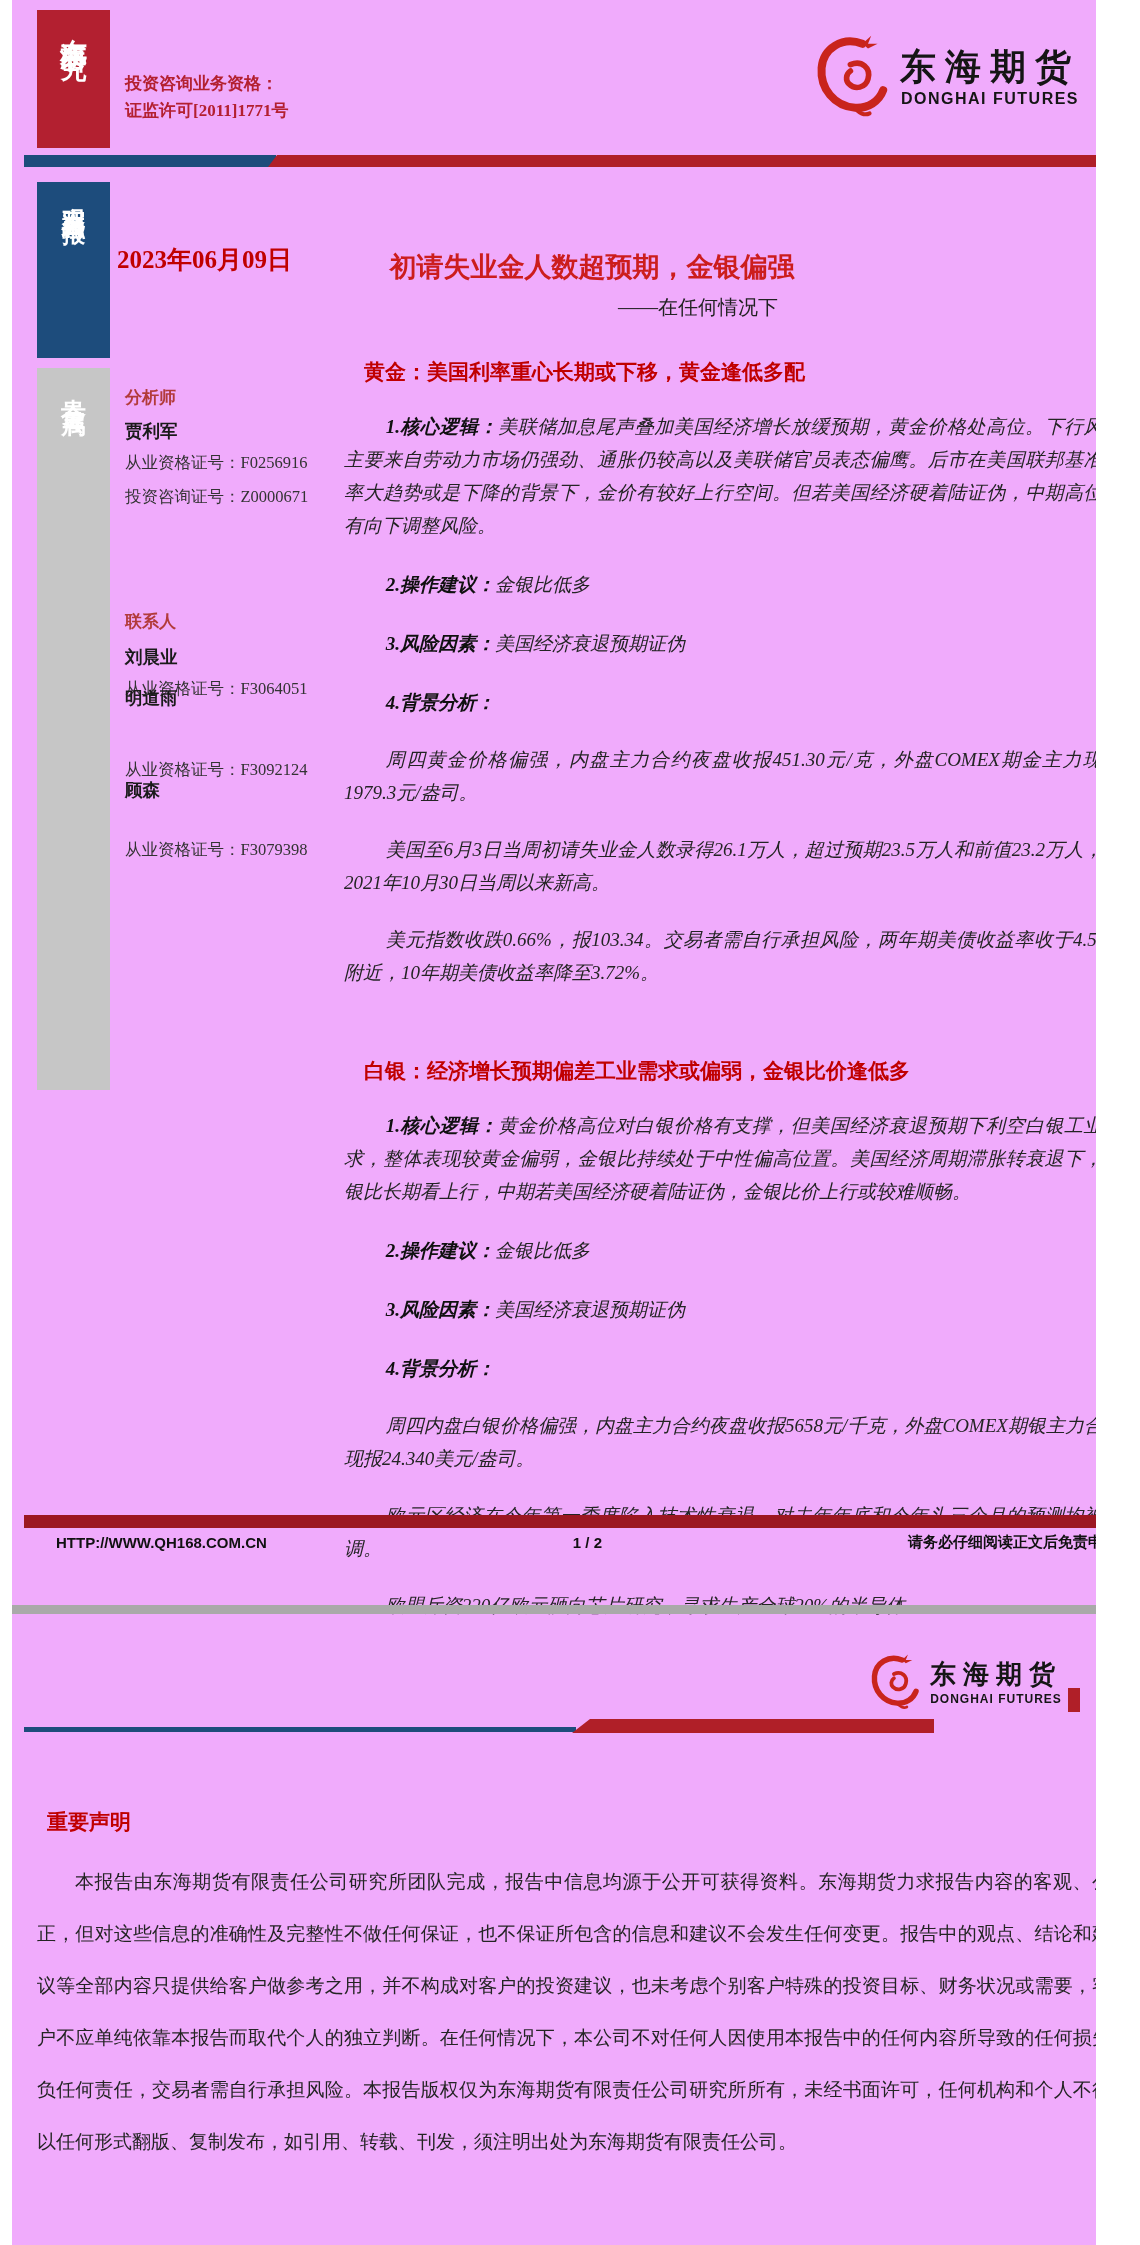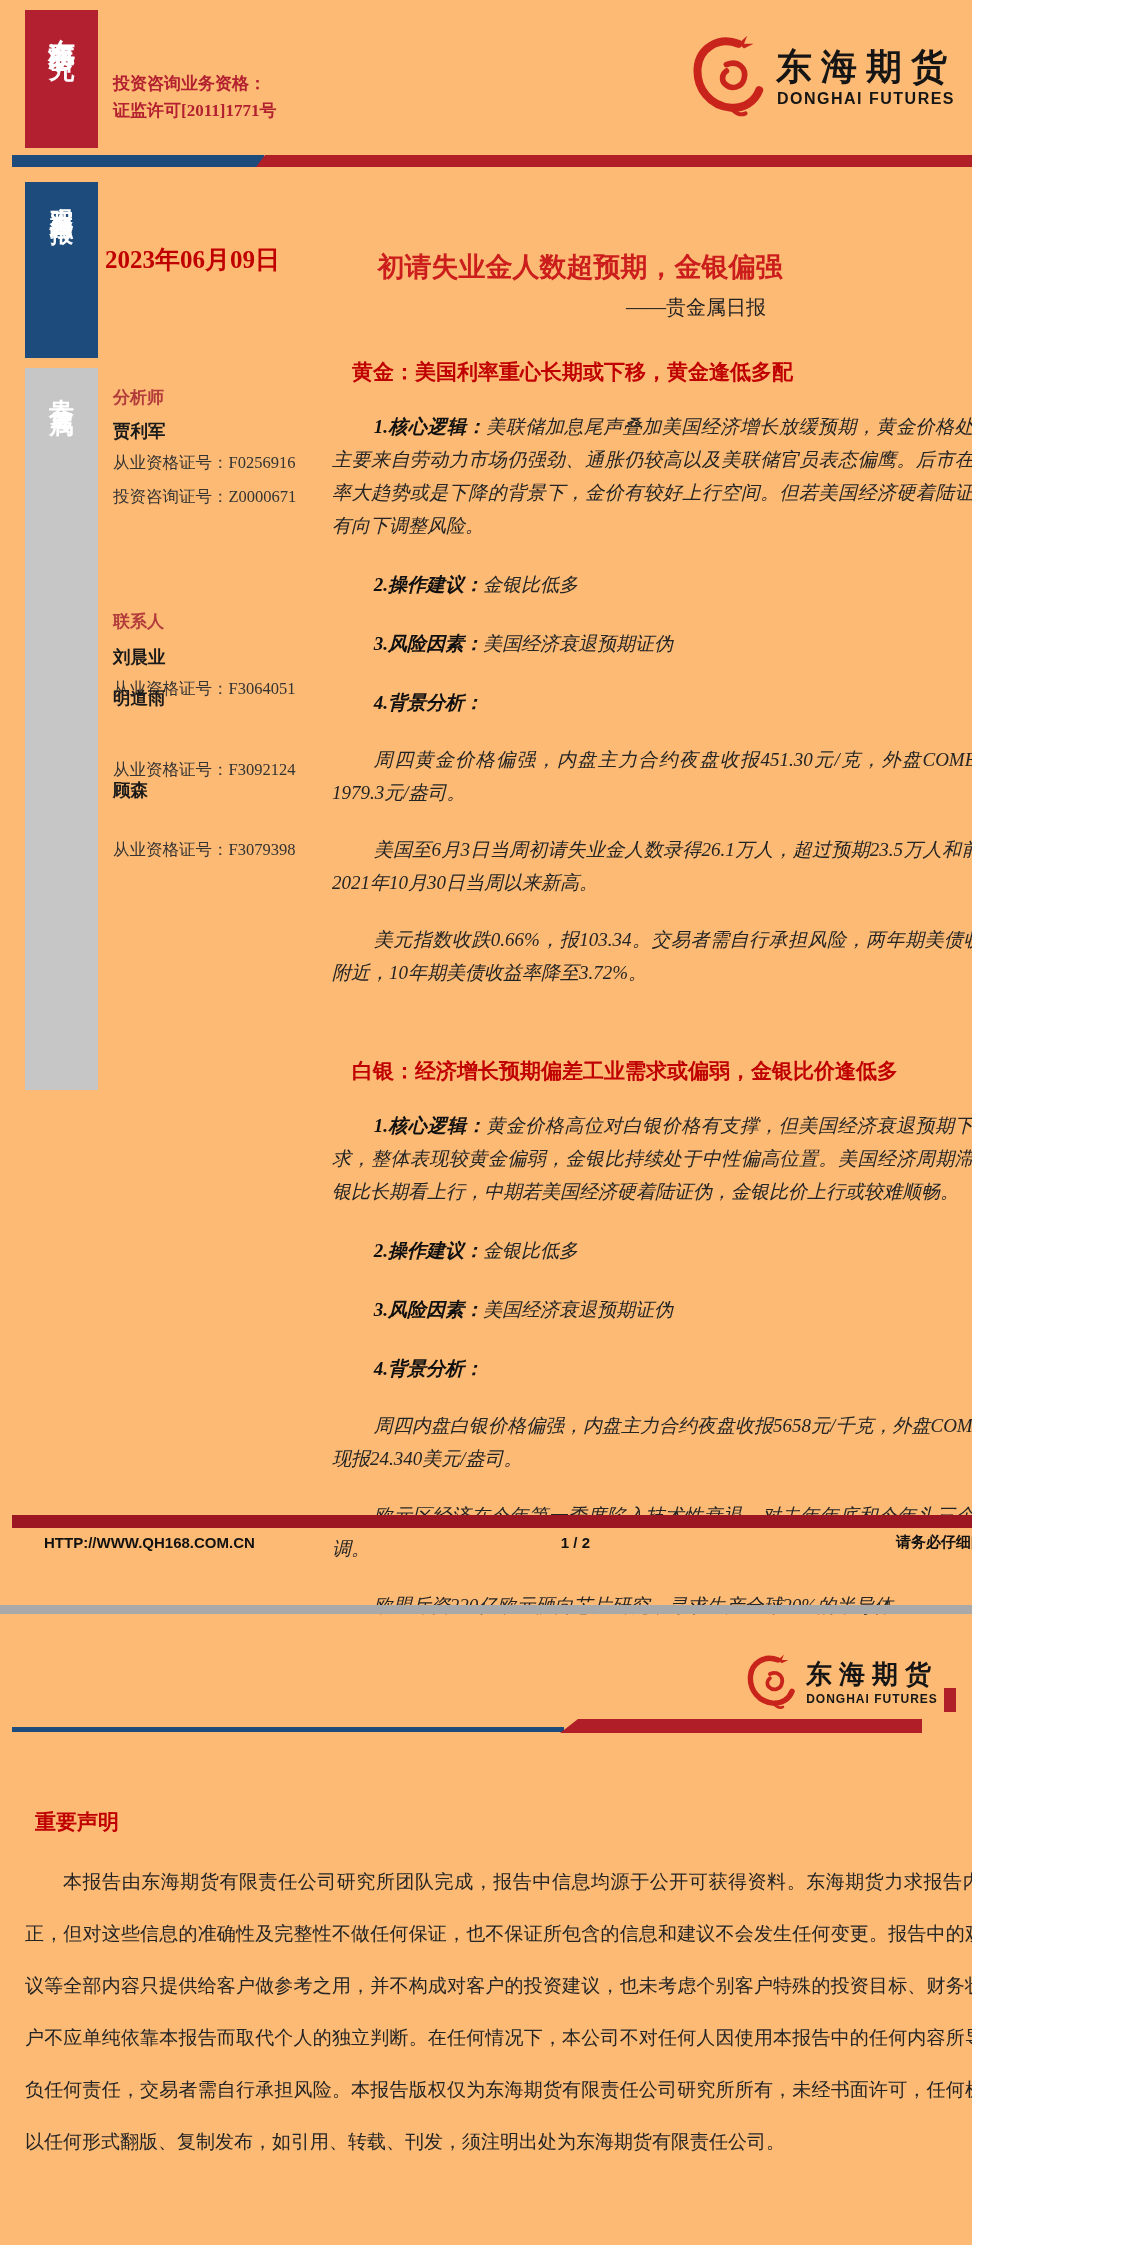--- a/index.html
+++ b/index.html
@@ -1,17 +1,17 @@
 <!DOCTYPE html>
 <html><head>
 <meta charset="utf-8">
 <style>
   html,body{margin:0;padding:0;background:#fff;}
-  .page{position:relative;width:972px;height:2245px;background:#fdba74;overflow:hidden;
-        font-family:"Liberation Serif","DejaVu Serif",serif;color:#222;}
+  .page{position:relative;width:1084px;height:2245px;background:#f0abfc;overflow:hidden;
+        font-family:"Liberation Serif","DejaVu Serif",serif;color:#222;margin-left:12px;}
   .abs{position:absolute;}
 
   
   .vbox{display:flex;align-items:flex-start;justify-content:center;}
   .vtext{writing-mode:vertical-rl;text-orientation:upright;color:#fff;font-weight:700;}
 
   #brand-box{left:25px;top:10px;width:73px;height:138px;background:#b32030;}
   #brand-box .vtext{font-size:27px;letter-spacing:5px;padding-top:6px;}
 
   #credentials{left:113px;top:70px;color:#b32030;font-weight:700;font-size:17px;line-height:27px;}
@@ -109,21 +109,21 @@
     <div class="blue"></div>
     <div class="red"></div>
   </div>
 
   <div class="abs vbox" id="doc-box">
     <span class="vtext">宏观金融日报</span>
   </div>
 
   <div class="abs" id="date">2023年06月09日</div>
   <div class="abs" id="title">初请失业金人数超预期，金银偏强</div>
-  <div class="abs" id="subtitle">——贵金属日报</div>
+  <div class="abs" id="subtitle">——在任何情况下</div>
 
   <div class="abs vbox" id="gray-bar">
     <span class="vtext">贵金属</span>
   </div>
 
   <div class="abs side side-label" style="top:386px;">分析师</div>
   <div class="abs side side-name" style="top:419px;">贾利军</div>
   <div class="abs side" style="top:452px;">从业资格证号：F0256916</div>
   <div class="abs side" style="top:486px;">投资咨询证号：Z0000671</div>
 

